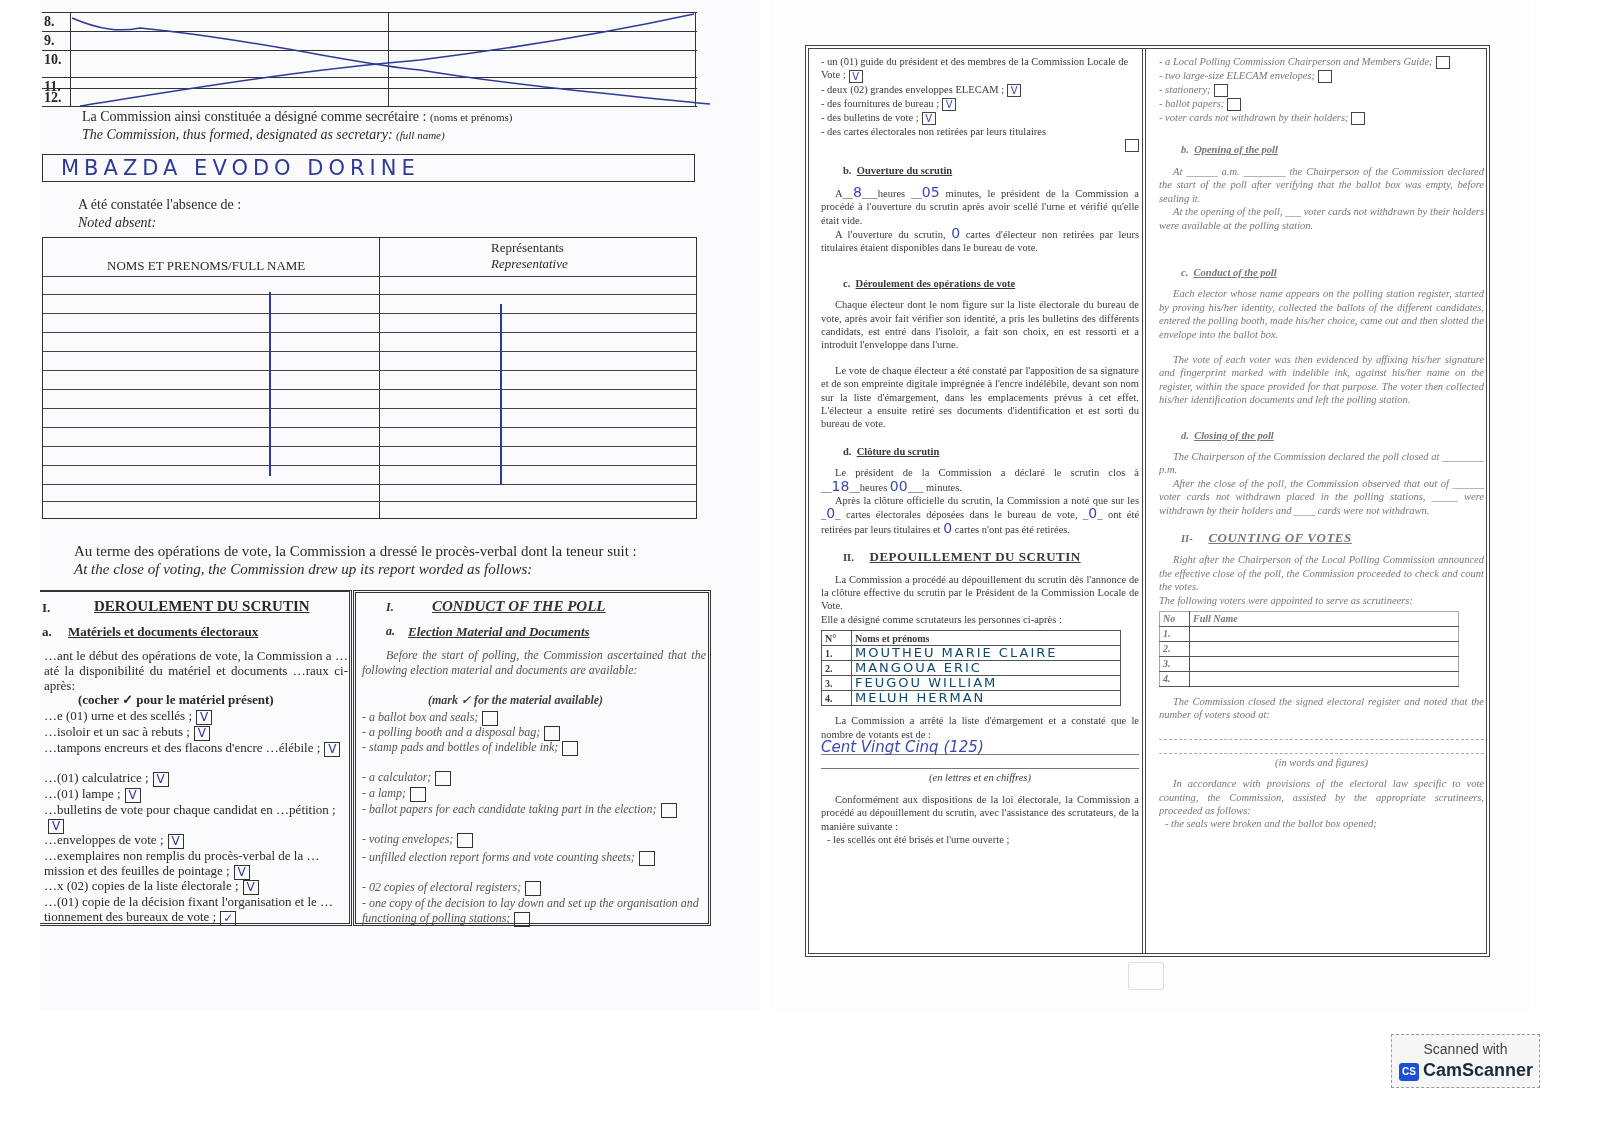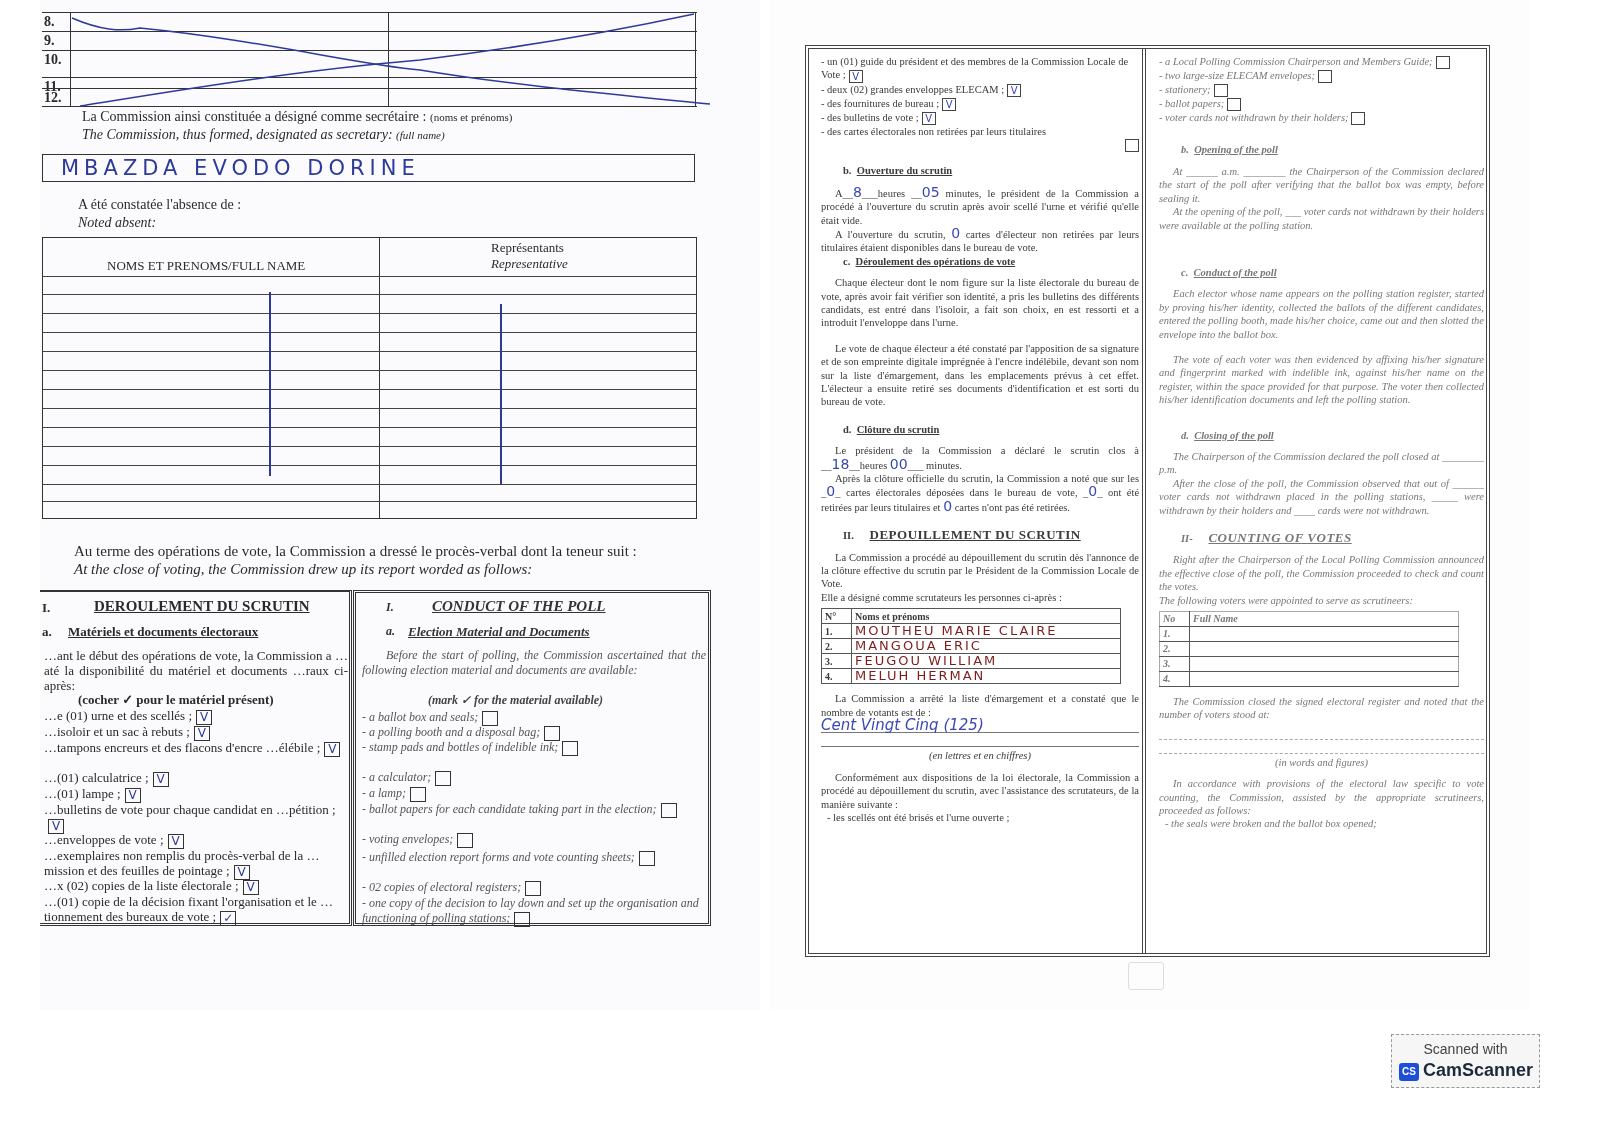--- a/index.html
+++ b/index.html
@@ -43,21 +43,21 @@
   .rcol.fr { left: 12px; width: 318px; }
   .rcol.en { left: 350px; width: 325px; color: #777; font-style: italic; }
   .rcol .sub { font-weight: bold; text-decoration: underline; }
   .rcol .title2 { font-weight: bold; text-decoration: underline; font-size: 13px; letter-spacing: 0.5px; }
   .rcol p { text-align: justify; text-indent: 14px; }
   .rcol .cbs { display: inline-block; width: 14px; height: 13px; border: 1.2px solid #444; vertical-align: middle; text-align: center; font-size: 10px; line-height: 11px; color: #3a47b4; font-style: normal; margin-left: 3px; font-family: "DejaVu Sans", sans-serif; }
   .fillin { color: #3a47b4; font-family: "DejaVu Sans", sans-serif; font-size: 14px; font-style: normal; }
   .scrut-table { width: 300px; border: 1px solid #555; margin-top: 4px; border-collapse: collapse; }
   .scrut-table td { border-bottom: 1px solid #555; height: 15px; font-size: 10px; padding-left: 3px; }
   .scrut-table td.no { width: 30px; border-right: 1px solid #555; font-weight: bold; }
-  .scrut-table td.nm { font-family: "DejaVu Sans", sans-serif; color: #7f1d1d; font-size: 13px; letter-spacing: 2px; line-height: 14px; }
+  .scrut-table td.nm { font-family: "DejaVu Sans", sans-serif; color: #0c4a6e; font-size: 13px; letter-spacing: 2px; line-height: 14px; }
 
   .page-mark { position: absolute; left: 1128px; top: 962px; width: 36px; height: 28px; border: 1px solid #ddd; border-radius: 3px; font-size: 10px; text-align: center; color: #777; }
 
   .camscanner { position: absolute; left: 1391px; top: 1034px; width: 149px; height: 54px; border: 1.5px dashed #999; background: #f6f6f6; font-family: "Liberation Sans", sans-serif; }
   .camscanner .line1 { position: absolute; left: 0; right: 0; top: 6px; text-align: center; font-size: 14px; color: #444; }
   .camscanner .logo { position: absolute; left: 7px; top: 28px; width: 20px; height: 18px; background: #1d4ed8; color: #fff; font-size: 10px; font-weight: bold; text-align: center; line-height: 18px; border-radius: 3px; }
   .camscanner .name { position: absolute; left: 31px; top: 25px; font-size: 18px; color: #1c2a3a; font-weight: bold; }
 </style>
 </head>
 <body>
@@ -180,21 +180,21 @@
     <div><span>- un (01) guide du président et des membres de la Commission Locale de Vote ;</span><span class="cbs">V</span></div>
     <div><span>- deux (02) grandes enveloppes ELECAM ;</span><span class="cbs">V</span></div>
     <div><span>- des fournitures de bureau ;</span><span class="cbs">V</span></div>
     <div><span>- des bulletins de vote ;</span><span class="cbs">V</span></div>
     <div><span>- des cartes électorales non retirées par leurs titulaires</span><div style="text-align:right;"><span class="cbs"></span></div></div>
 
     <div style="margin-top:12px;margin-left:22px;"><b>b.</b>&nbsp;&nbsp;<span class="sub">Ouverture du scrutin</span></div>
     <p style="margin-top:8px;"><span>A</span>__<span class="fillin">8</span>___<span>heures</span> __<span class="fillin">05</span> <span>minutes, le président de la Commission a procédé à l'ouverture du scrutin après avoir scellé l'urne et vérifié qu'elle était vide.</span></p>
     <p><span>A l'ouverture du scrutin,</span> <span class="fillin">0</span> <span>cartes d'électeur non retirées par leurs titulaires étaient disponibles dans le bureau de vote.</span></p>
 
-    <div style="margin-left:22px;"><b>c.</b>&nbsp;&nbsp;<span class="sub">Déroulement des opérations de vote</span></div>
+    <div style="margin-top:22px;margin-left:22px;"><b>c.</b>&nbsp;&nbsp;<span class="sub">Déroulement des opérations de vote</span></div>
     <p style="margin-top:8px;">Chaque électeur dont le nom figure sur la liste électorale du bureau de vote, après avoir fait vérifier son identité, a pris les bulletins des différents candidats, est entré dans l'isoloir, a fait son choix, en est ressorti et a introduit l'enveloppe dans l'urne.</p>
     <p style="margin-top:12px;">Le vote de chaque électeur a été constaté par l'apposition de sa signature et de son empreinte digitale imprégnée à l'encre indélébile, devant son nom sur la liste d'émargement, dans les emplacements prévus à cet effet. L'électeur a ensuite retiré ses documents d'identification et est sorti du bureau de vote.</p>
 
     <div style="margin-top:14px;margin-left:22px;"><b>d.</b>&nbsp;&nbsp;<span class="sub">Clôture du scrutin</span></div>
     <p style="margin-top:8px;"><span>Le président de la Commission a déclaré le scrutin clos à</span> __<span class="fillin">18</span>__<span>heures</span> <span class="fillin">00</span>___ <span>minutes.</span></p>
     <p><span>Après la clôture officielle du scrutin, la Commission a noté que sur les</span> _<span class="fillin">0</span>_ <span>cartes électorales déposées dans le bureau de vote,</span> _<span class="fillin">0</span>_ <span>ont été retirées par leurs titulaires et</span> <span class="fillin">0</span> <span>cartes n'ont pas été retirées.</span></p>
 
     <div style="margin-top:14px;margin-left:22px;"><b>II.</b>&nbsp;&nbsp;&nbsp;&nbsp;&nbsp;&nbsp;<span class="title2">DEPOUILLEMENT DU SCRUTIN</span></div>
     <p style="margin-top:8px;">La Commission a procédé au dépouillement du scrutin dès l'annonce de la clôture effective du scrutin par le Président de la Commission Locale de Vote.</p>
     <div>Elle a désigné comme scrutateurs les personnes ci-après :</div>

